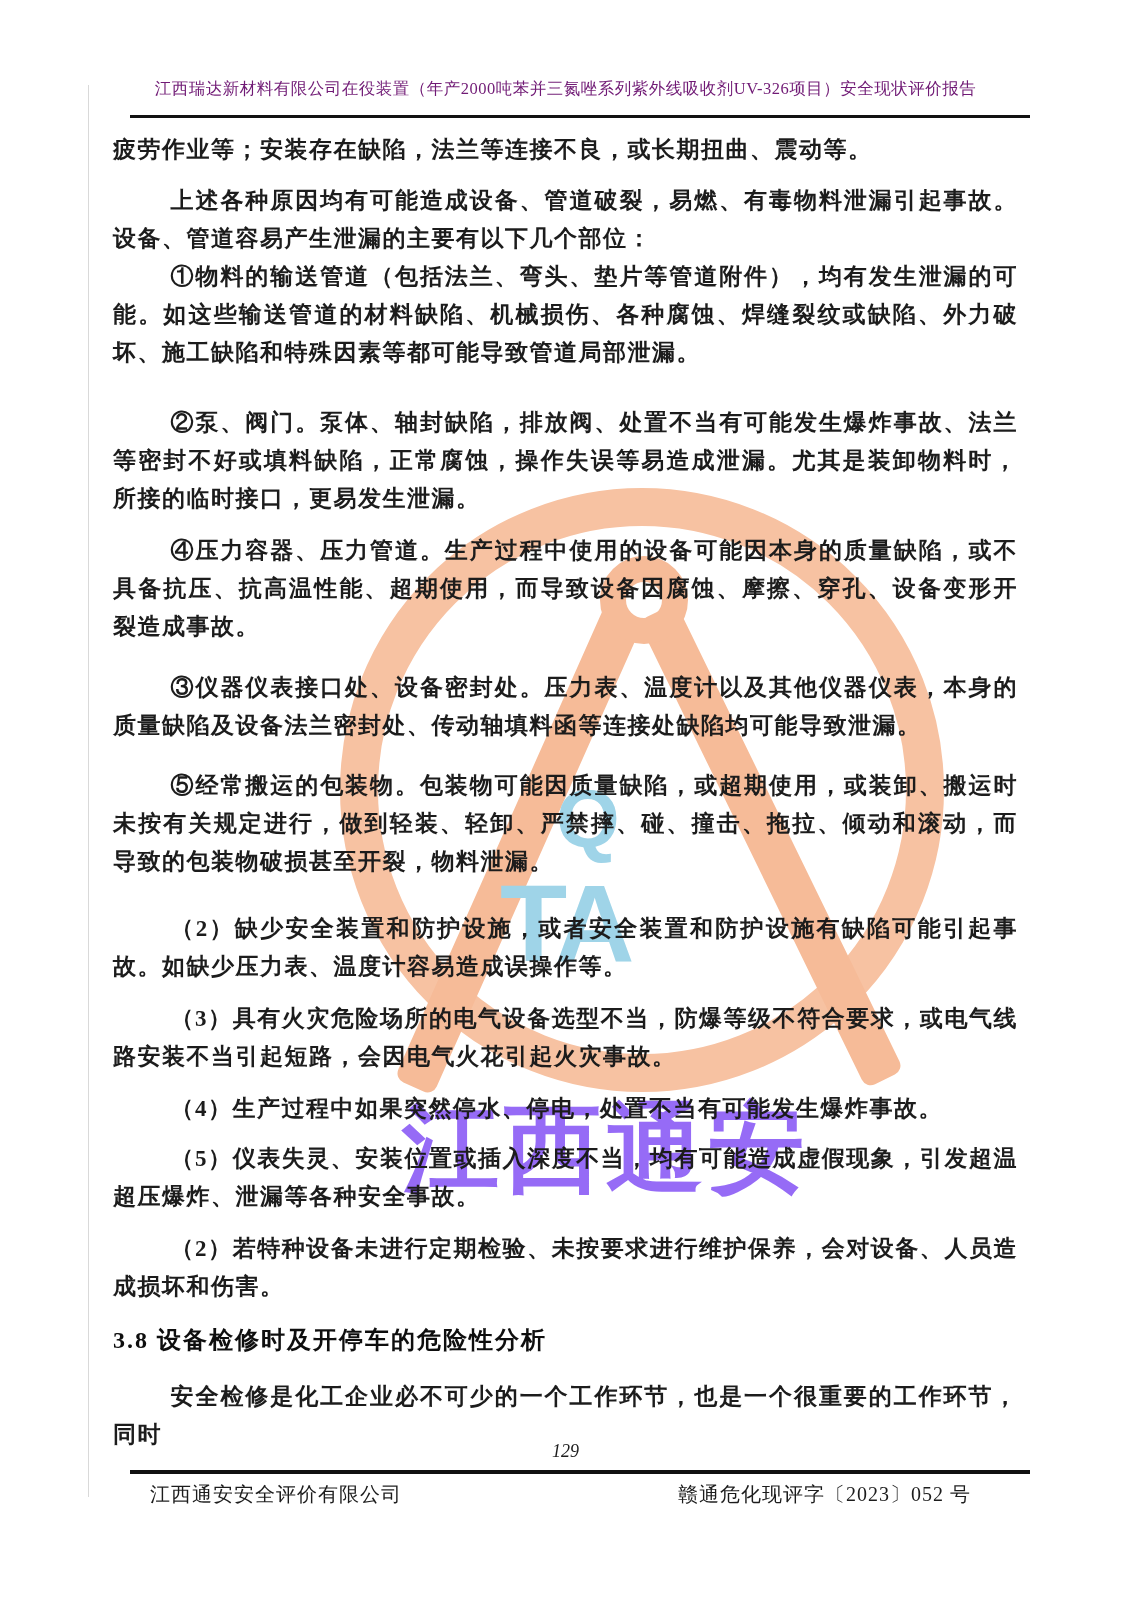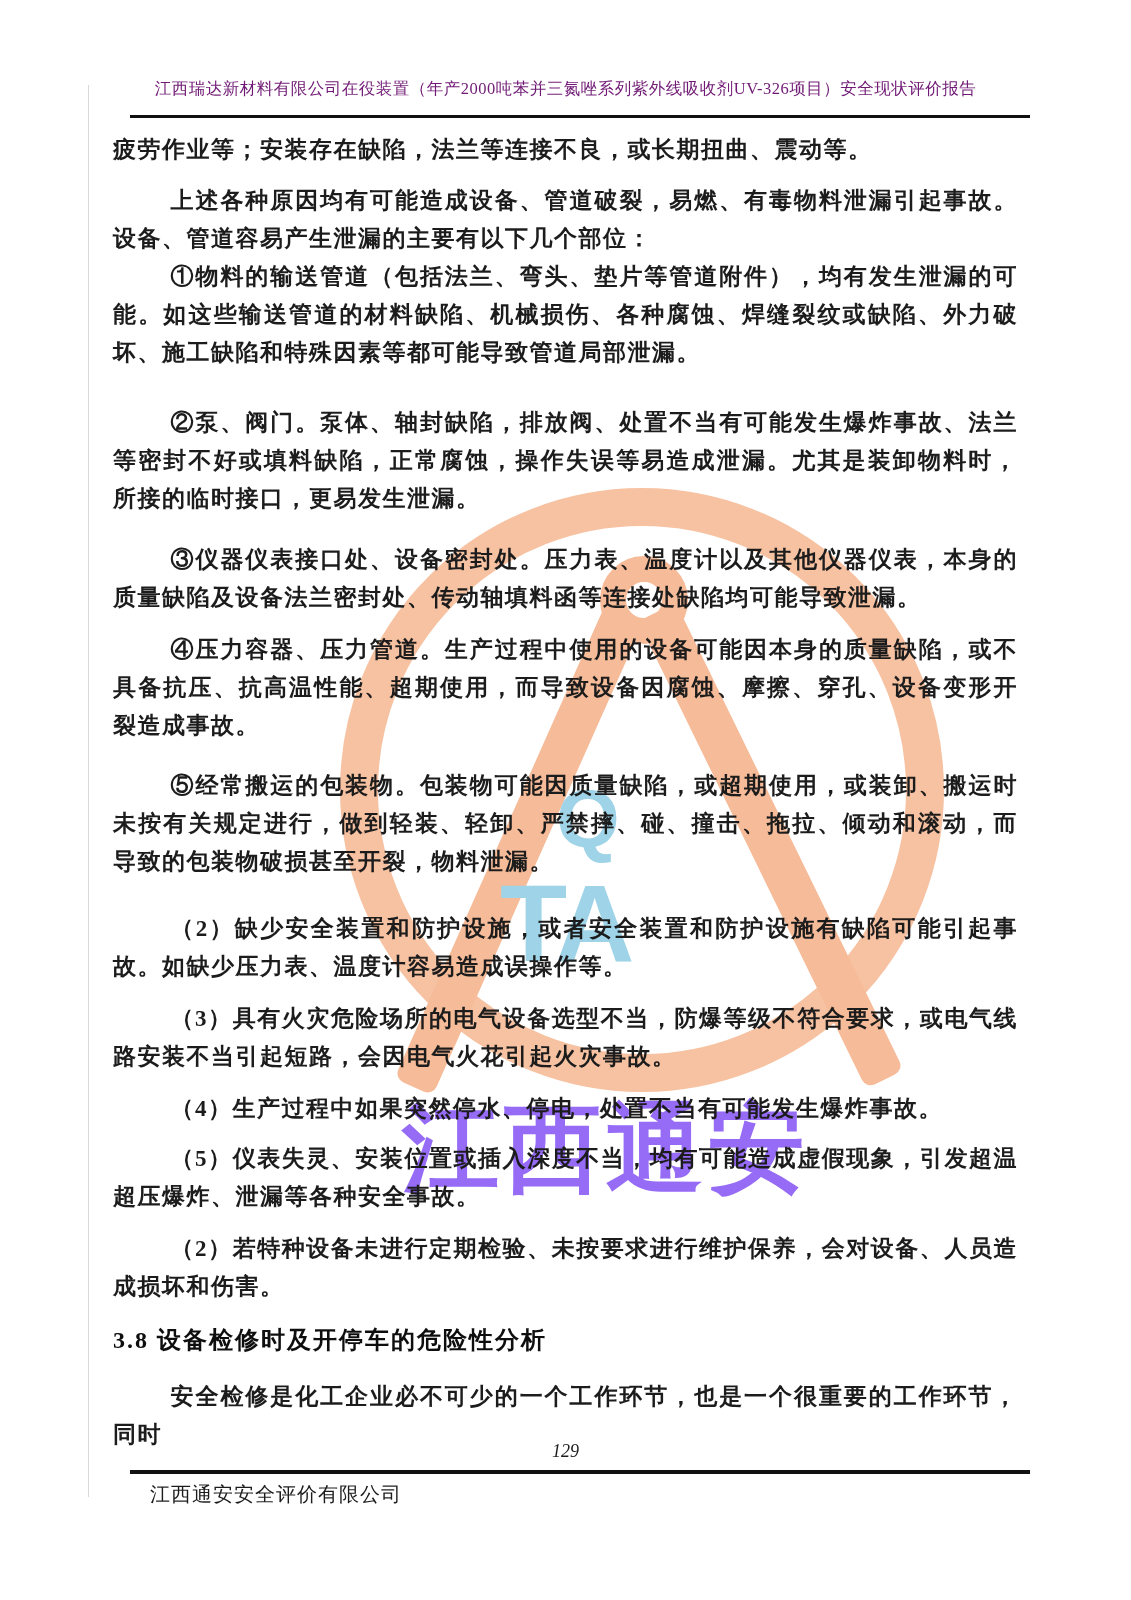--- a/index.html
+++ b/index.html
@@ -105,29 +105,30 @@
   <div class="wm wm-red">江西通安</div>
 
   <div class="header-title">江西瑞达新材料有限公司在役装置（年产2000吨苯并三氮唑系列紫外线吸收剂UV-326项目）安全现状评价报告</div>
   <div class="header-rule"></div>
 
   <div class="body-col">
     <p>疲劳作业等；安装存在缺陷，法兰等连接不良，或长期扭曲、震动等。</p>
     <p class="p-indent" style="margin-top:13px">上述各种原因均有可能造成设备、管道破裂，易燃、有毒物料泄漏引起事故。设备、管道容易产生泄漏的主要有以下几个部位：</p>
     <p class="p-indent" style="margin-top:0px">①物料的输送管道（包括法兰、弯头、垫片等管道附件），均有发生泄漏的可能。如这些输送管道的材料缺陷、机械损伤、各种腐蚀、焊缝裂纹或缺陷、外力破坏、施工缺陷和特殊因素等都可能导致管道局部泄漏。</p>
     <p class="p-indent" style="margin-top:32px">②泵、阀门。泵体、轴封缺陷，排放阀、处置不当有可能发生爆炸事故、法兰等密封不好或填料缺陷，正常腐蚀，操作失误等易造成泄漏。尤其是装卸物料时，所接的临时接口，更易发生泄漏。</p>
+    <p class="p-indent" style="margin-top:14px">④压力容器、压力管道。生产过程中使用的设备可能因本身的质量缺陷，或不具备抗压、抗高温性能、超期使用，而导致设备因腐蚀、摩擦、穿孔、设备变形开裂造成事故。</p>
     <p class="p-indent" style="margin-top:23px">③仪器仪表接口处、设备密封处。压力表、温度计以及其他仪器仪表，本身的质量缺陷及设备法兰密封处、传动轴填料函等连接处缺陷均可能导致泄漏。</p>
-    <p class="p-indent" style="margin-top:14px">④压力容器、压力管道。生产过程中使用的设备可能因本身的质量缺陷，或不具备抗压、抗高温性能、超期使用，而导致设备因腐蚀、摩擦、穿孔、设备变形开裂造成事故。</p>
     <p class="p-indent" style="margin-top:22px">⑤经常搬运的包装物。包装物可能因质量缺陷，或超期使用，或装卸、搬运时未按有关规定进行，做到轻装、轻卸、严禁摔、碰、撞击、拖拉、倾动和滚动，而导致的包装物破损甚至开裂，物料泄漏。</p>
     <p class="p-indent" style="margin-top:29px">（2）缺少安全装置和防护设施，或者安全装置和防护设施有缺陷可能引起事故。如缺少压力表、温度计容易造成误操作等。</p>
     <p class="p-indent" style="margin-top:14px">（3）具有火灾危险场所的电气设备选型不当，防爆等级不符合要求，或电气线路安装不当引起短路，会因电气火花引起火灾事故。</p>
     <p class="p-indent" style="margin-top:14px">（4）生产过程中如果突然停水、停电，处置不当有可能发生爆炸事故。</p>
     <p class="p-indent" style="margin-top:12px">（5）仪表失灵、安装位置或插入深度不当，均有可能造成虚假现象，引发超温超压爆炸、泄漏等各种安全事故。</p>
     <p class="p-indent" style="margin-top:14px">（2）若特种设备未进行定期检验、未按要求进行维护保养，会对设备、人员造成损坏和伤害。</p>
     <p class="section-heading" style="margin-top:12px">3.8 设备检修时及开停车的危险性分析</p>
     <p class="p-indent" style="margin-top:16px">安全检修是化工企业必不可少的一个工作环节，也是一个很重要的工作环节，同时</p>
   </div>
 
   <div class="page-number">129</div>
   <div class="footer-rule"></div>
   <div class="footer-left">江西通安安全评价有限公司</div>
+  <div class="footer-right">赣通危化现评字〔2023〕052 号</div>
 
 </div>
 
 </body></html>

